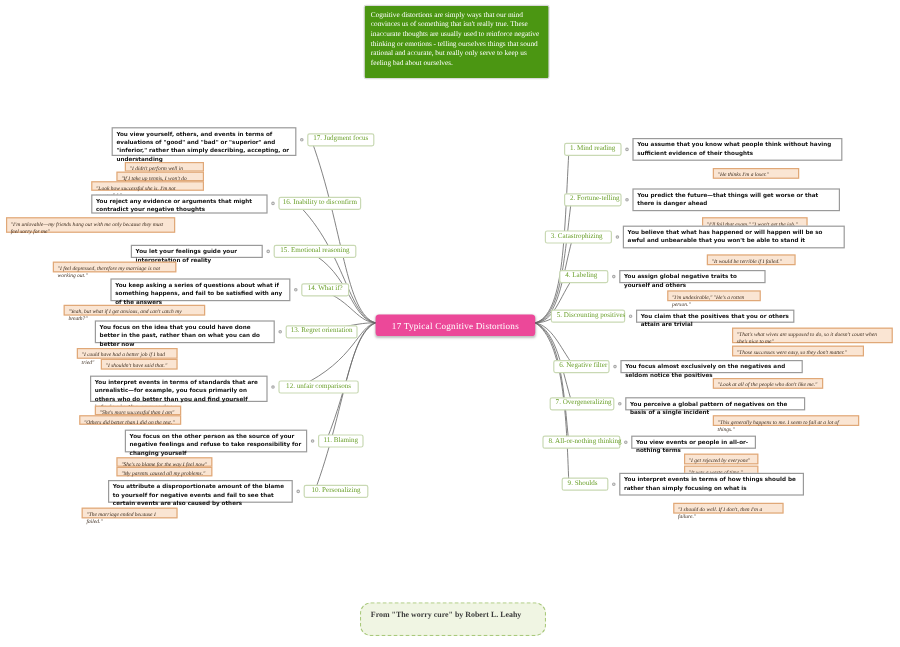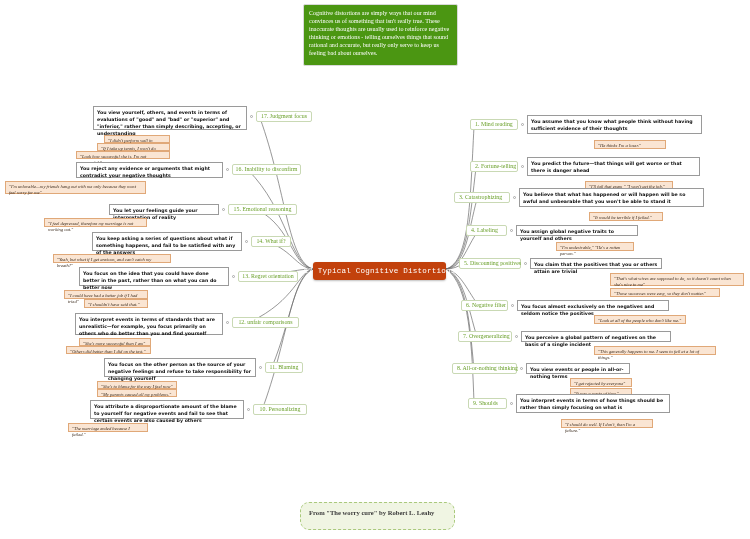--- a/index.html
+++ b/index.html
@@ -5,25 +5,24 @@
   html,body{margin:0;padding:0;background:#ffffff;}
   body{width:750px;height:539px;position:relative;overflow:hidden;
        font-family:"Liberation Serif", serif;color:#222;}
 
   .canvas{position:absolute;left:0;top:0;width:750px;height:539px;}
   svg.links{position:absolute;left:0;top:0;width:750px;height:539px;pointer-events:none;}
 
   
   .center-node{
     position:absolute;left:313px;top:262px;width:133px;height:18px;
-    background:#c2410c;border-radius:3px;
+    background:#ec4899;border-radius:3px;
     display:flex;align-items:center;justify-content:center;
     color:#ffffff;font-size:7.6px;letter-spacing:.2px;white-space:nowrap;
     box-shadow:0 1px 2px rgba(0,0,0,.25);
-    font-family:Liberation Mono, monospace;
   }
 
   
   .intro-box{
     position:absolute;left:303px;top:4px;width:155px;height:62px;
     background:#4b9612;border:1px solid #d9d9d9;border-radius:2px;
     color:#ffffff;font-size:6.1px;line-height:1.32;padding:4px 5px;
     box-sizing:border-box;
   }
   .footer-box{

